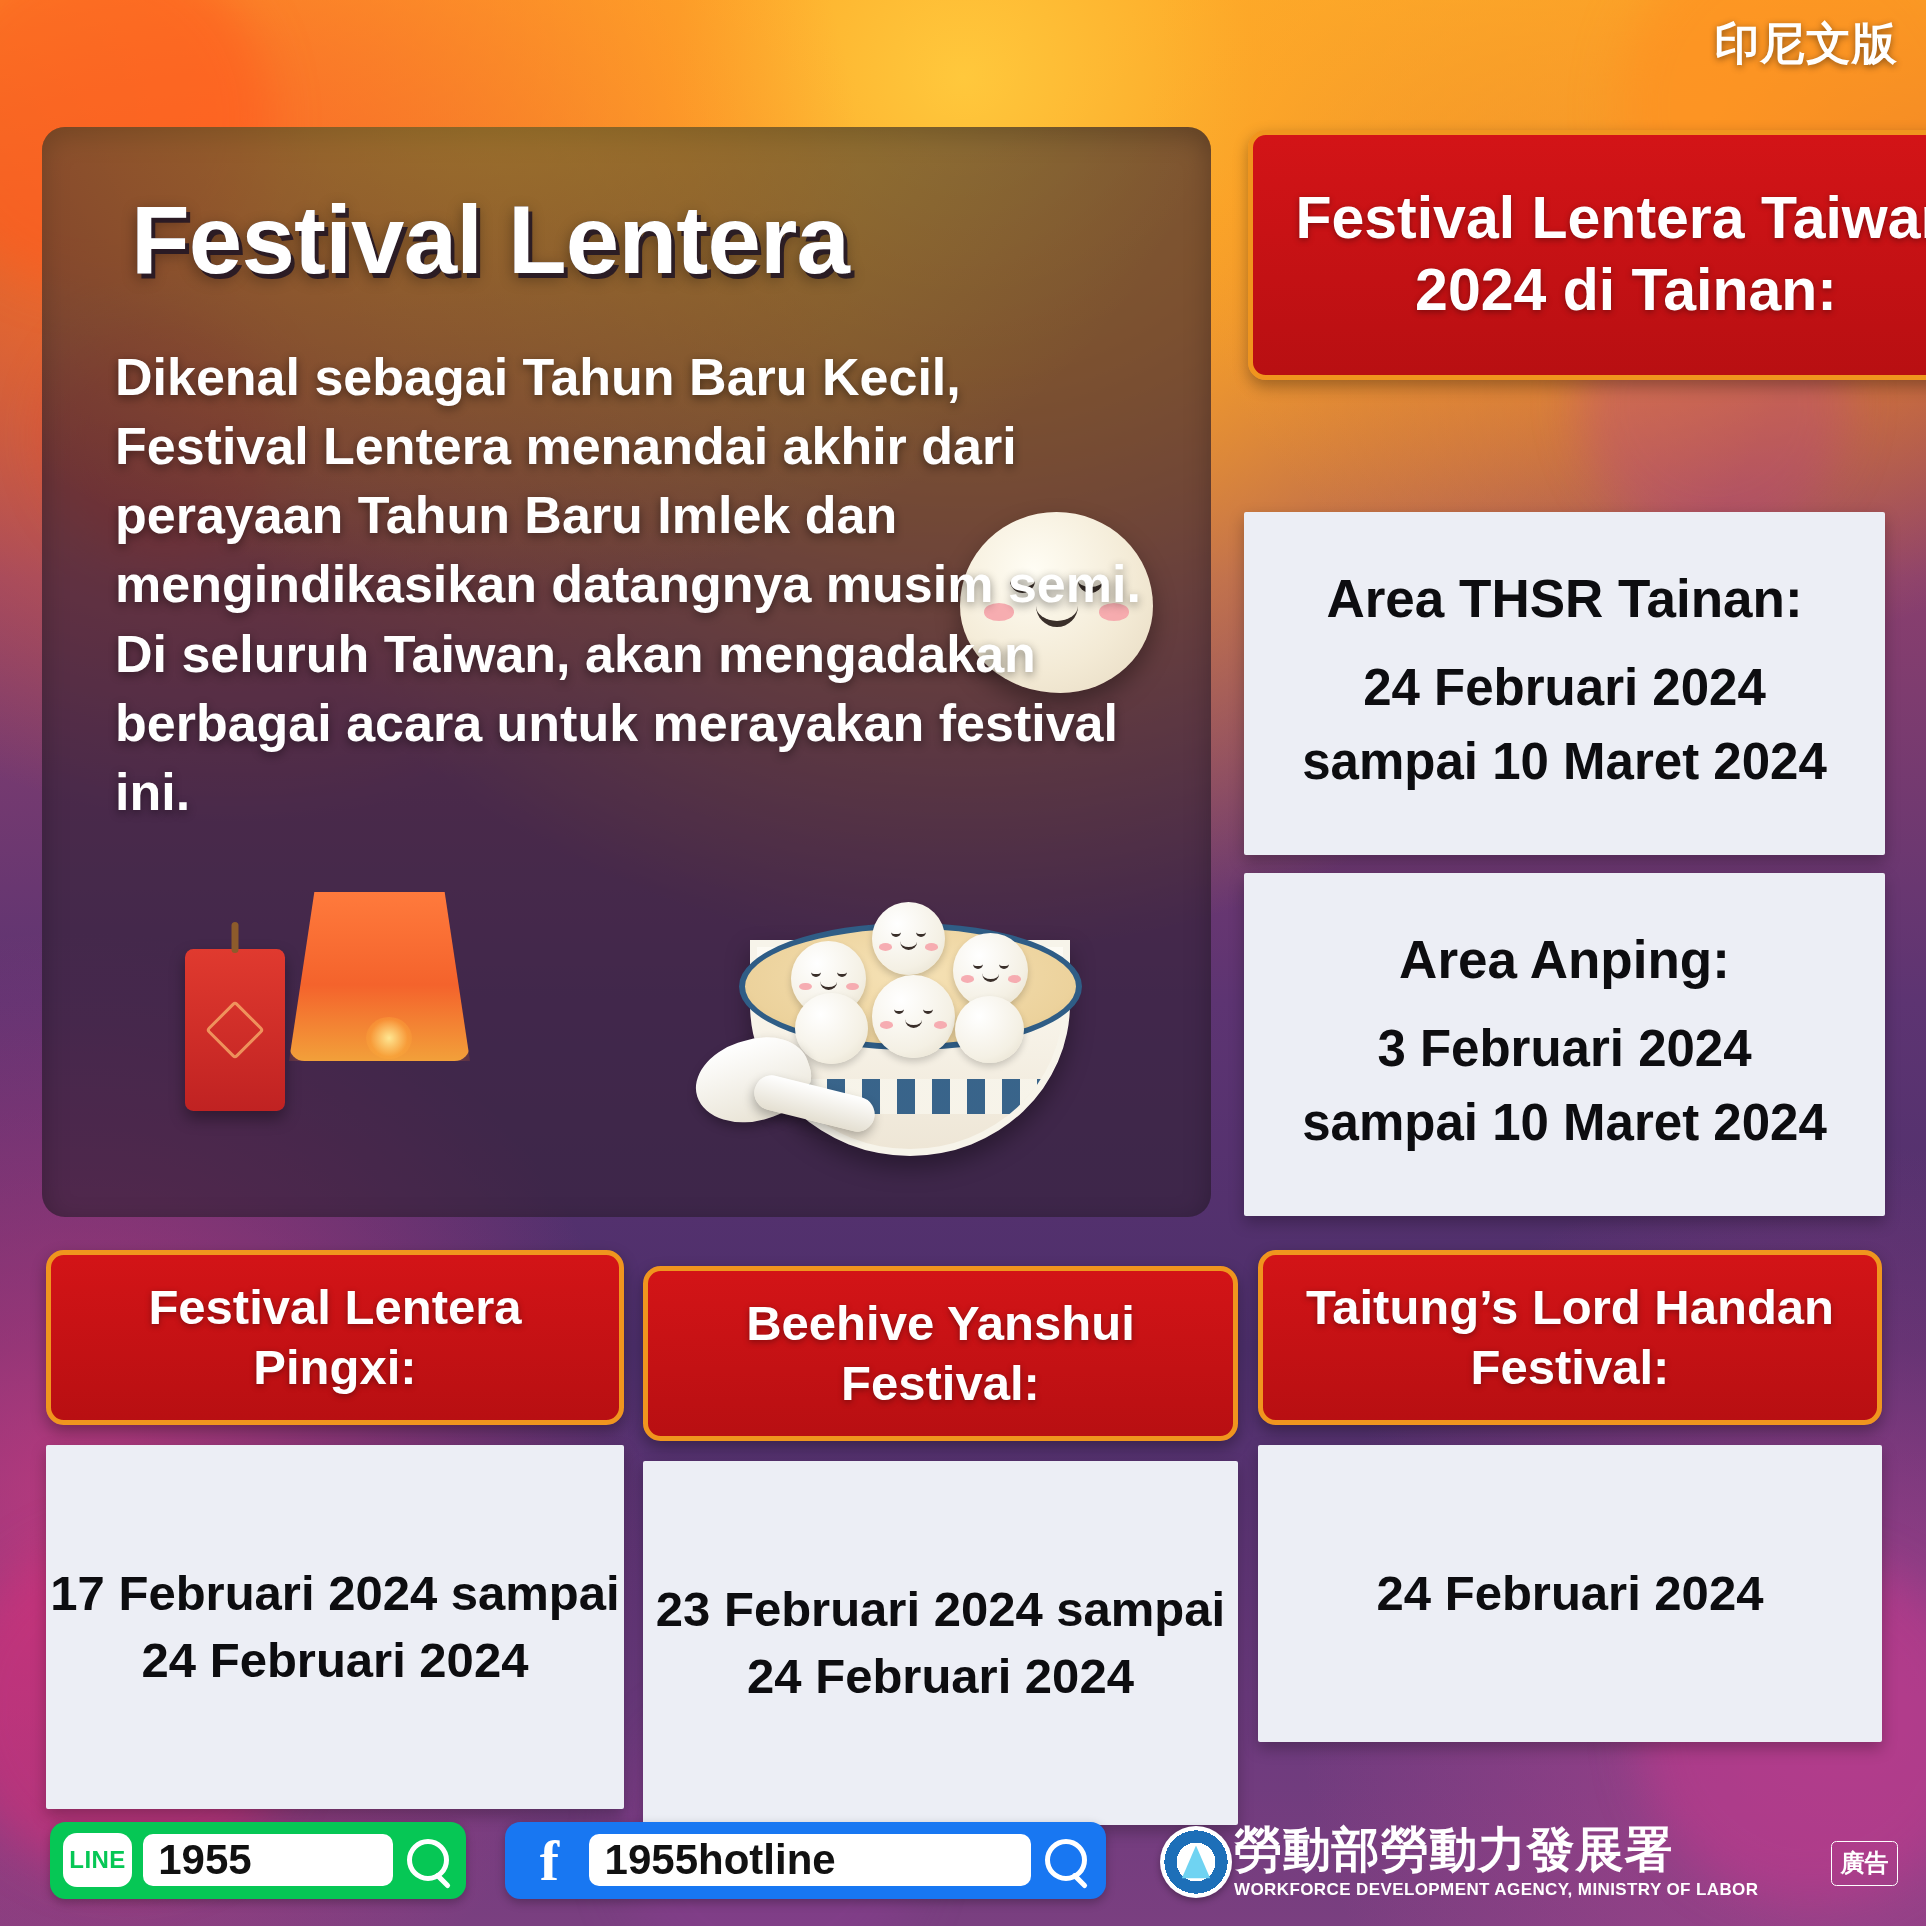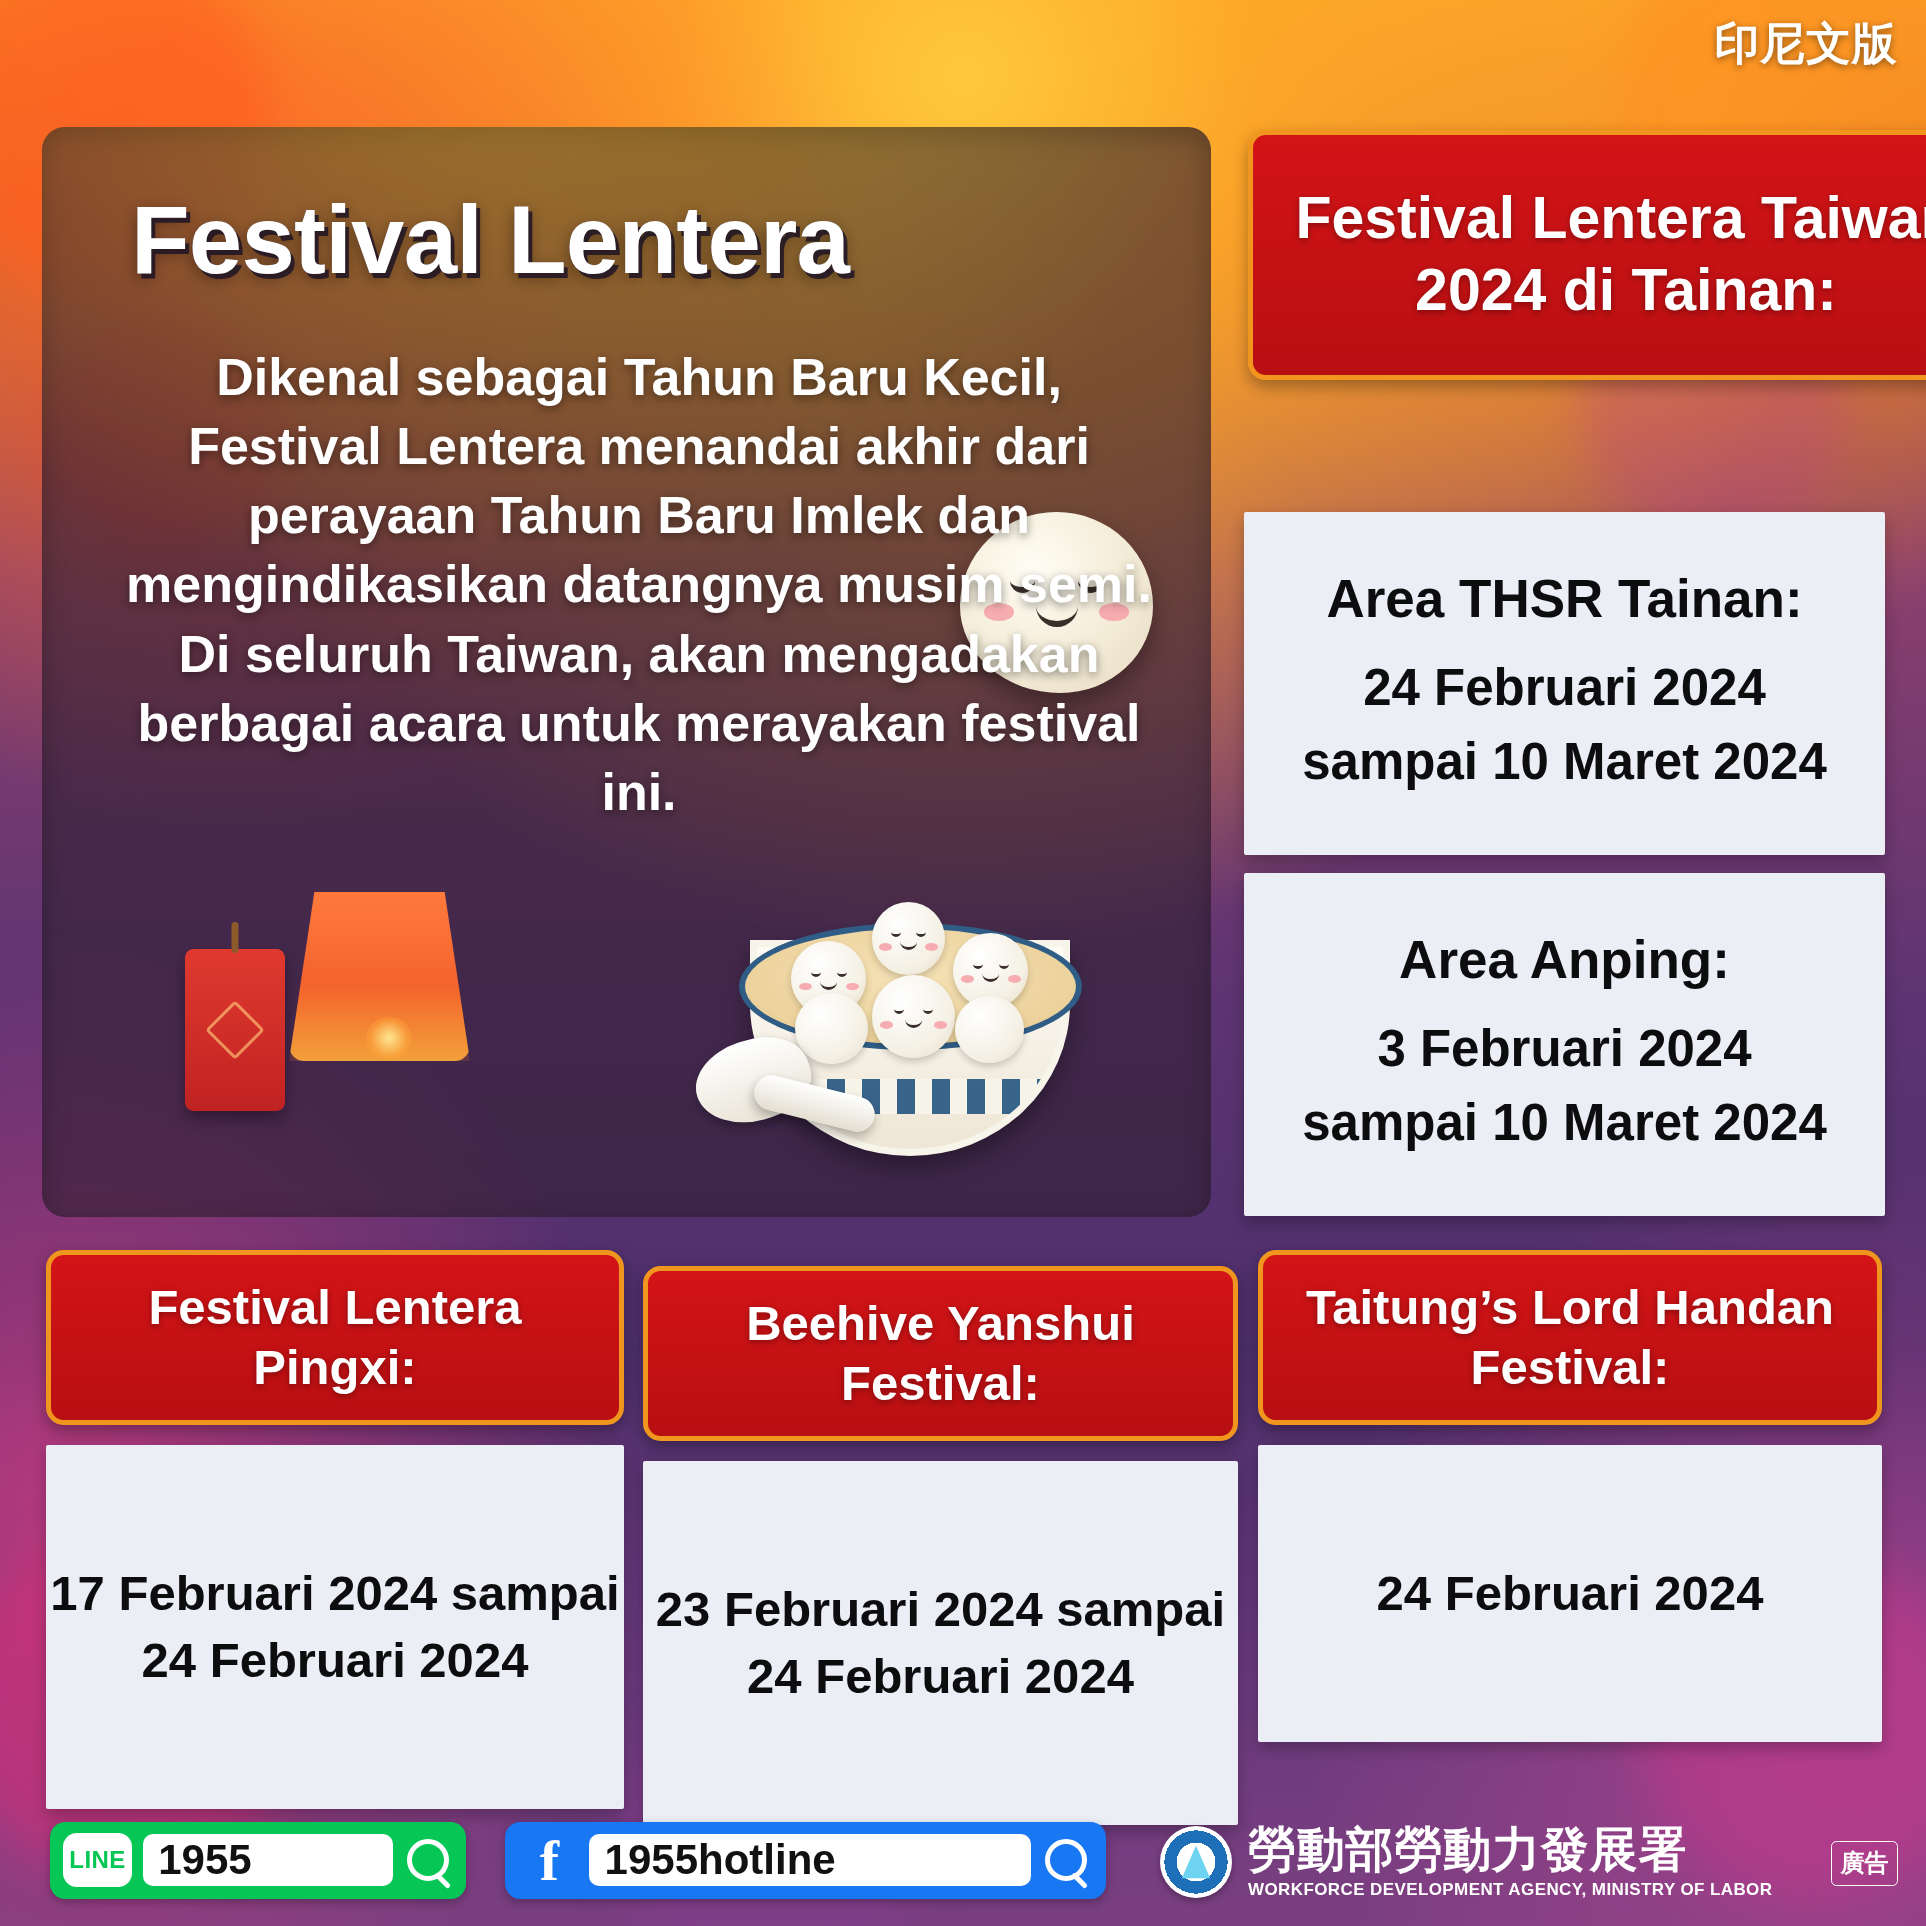--- a/index.html
+++ b/index.html
@@ -61,21 +61,20 @@
       0 5.4px 15.4px rgba(0,0,0,0.4);
     z-index: 5;
     white-space: nowrap;
   }
 
   .hero-body {
     position: absolute; left: 73px; top: 216px; width: 1048px;
     font-size: 52px; font-weight: 800; line-height: 1.33;
     color: #ffffff;
     text-shadow: 0 3.1px 9.2px rgba(0,0,0,0.45);
-    text-align: center;
   }
 
   
   .moon {
     position: absolute; right: 58px; top: 385px;
     width: 193px; height: 181px;
     background: radial-gradient(circle at 38% 32%, #fffdf4 0%, #f3ead5 60%, #e6d9c0 100%);
     border-radius: 50% 50% 48% 52% / 52% 52% 48% 48%;
     box-shadow: 0 11.6px 23px rgba(0,0,0,0.35);
   }
@@ -266,21 +265,21 @@
     background: #1877f2; border-radius: 15.4px;
     display: flex; align-items: center; padding: 0 15.4px;
     box-shadow: 0 3.9px 10px rgba(0,0,0,0.25);
   }
   .fb-logo {
     width: 58px; height: 58px; color: #fff; font-size: 58px; font-weight: 800;
     font-family: "Liberation Serif", serif;
     display:flex; align-items:center; justify-content:center;
   }
 
-  .wda { position: absolute; left: 1160px; top: 14.6px; display: flex; align-items: center; gap: 16px; }
+  .wda { position: absolute; left: 1160px; top: 14.6px; display: flex; align-items: center; gap: 2px; }
   .wda-seal {
     width: 72px; height: 72px; border-radius: 50%;
     background: radial-gradient(circle at 50% 50%, #ffffff 0 38%, #1d6fb8 38% 62%, #ffffff 62% 72%, #1d6fb8 72% 100%);
     position: relative; flex: 0 0 auto;
     box-shadow: 0 3.1px 7.7px rgba(0,0,0,0.3);
   }
   .wda-seal:after {
     content:""; position:absolute; left:50%; top:50%; transform: translate(-50%,-50%);
     width: 28.5px; height: 33px; background: #6fd3f2;
     clip-path: polygon(50% 0%, 100% 100%, 0% 100%);

